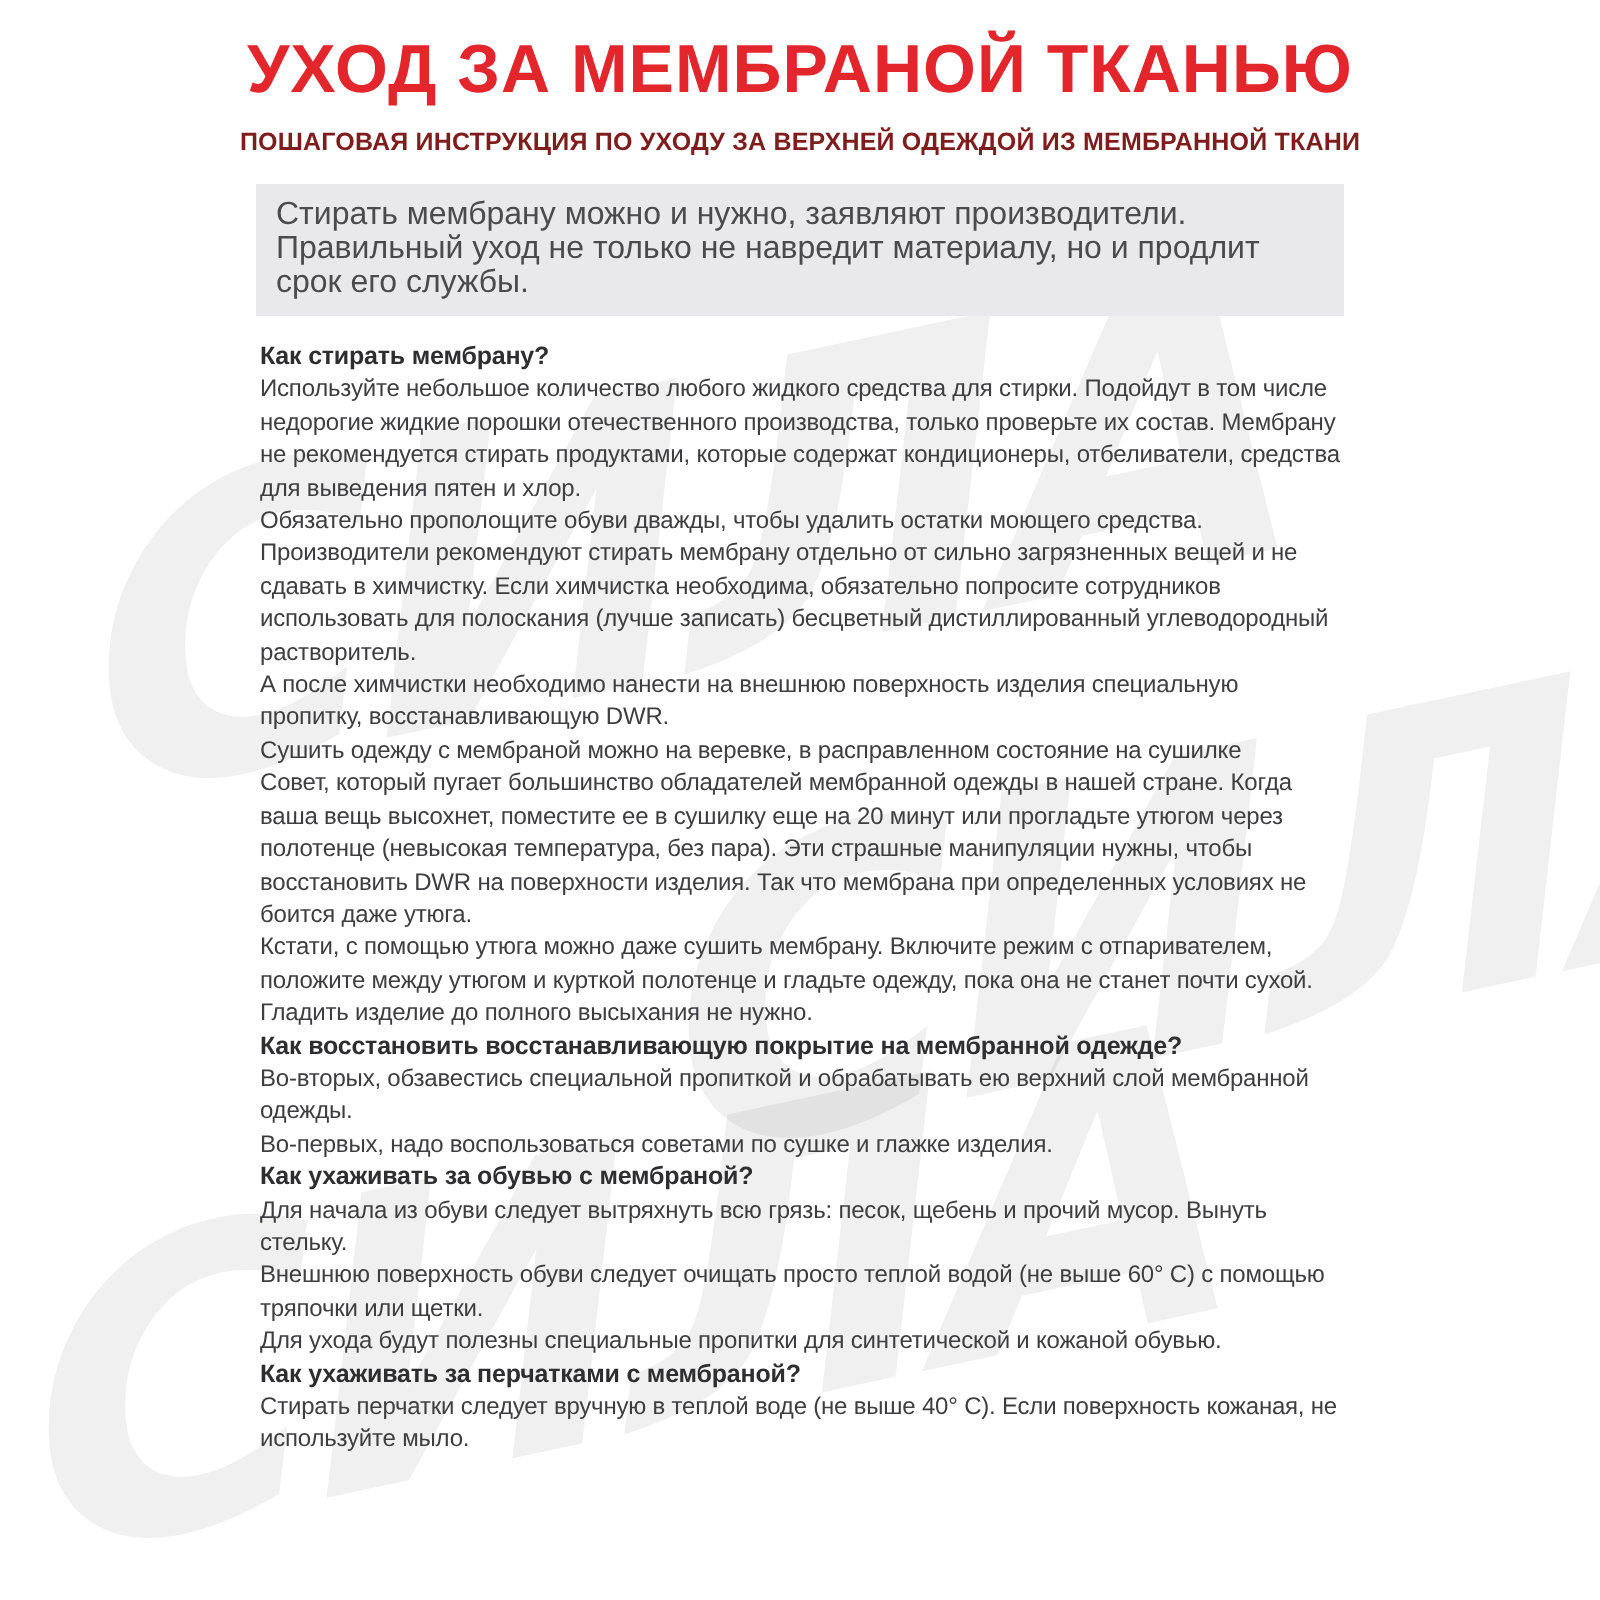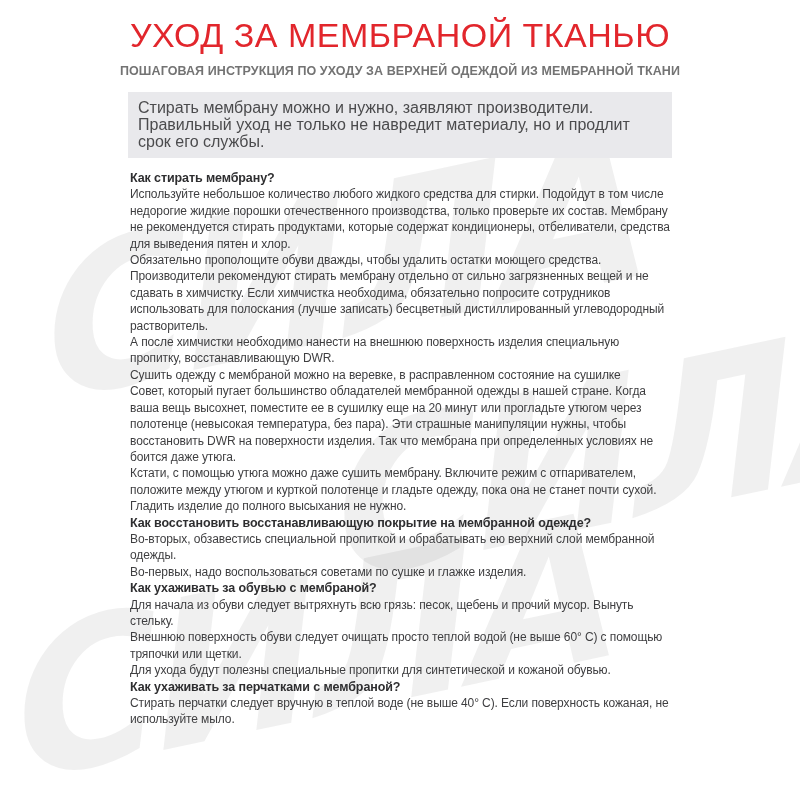--- a/index.html
+++ b/index.html
@@ -13,25 +13,25 @@
     font-size:200px; letter-spacing:-6px; white-space:nowrap;
     color:rgba(55,55,60,0.075); transform:rotate(-12deg) skewX(-8deg);
     pointer-events:none; user-select:none; z-index:1;
   }
   .wm1 { left:40px;  top:150px; }
   .wm2 { left:330px; top:330px; }
   .wm3 { left:10px;  top:530px; }
   .layer { position:relative; z-index:2; }
   .title {
     margin:16px auto 0; text-align:center;
-    font-size:34px; font-weight:normal; letter-spacing:0.5px;
+    font-size:34px; font-weight:bold; letter-spacing:0.5px;
   }
   .subtitle {
     margin:9px auto 0; text-align:center;
-    font-size:12.5px; font-weight:bold; letter-spacing:0.1px; color:#737373;
+    font-size:12.5px; font-weight:bold; letter-spacing:0.1px; color:#7f1d1d;
   }
   .intro {
     margin:14px auto 0; width:524px; padding:7px 10px 8px;
     background:#e9e9ec; color:#4b4b4d;
     font-size:16px; line-height:17px;
   }
   .intro p { margin:0; }
   .content {
     width:540px; margin:12px auto 0; color:#3e3e40;
     font-size:12px; line-height:16.4px; letter-spacing:-0.1px;

